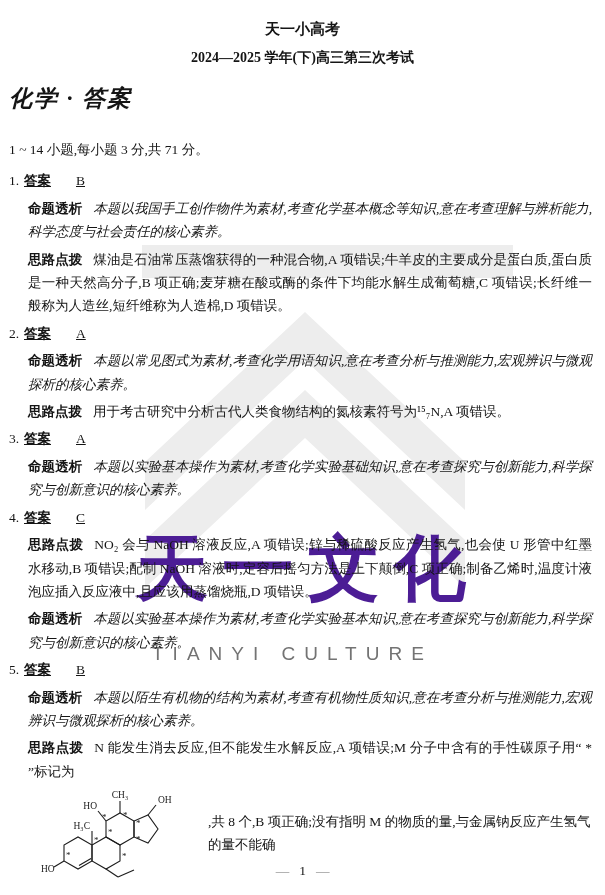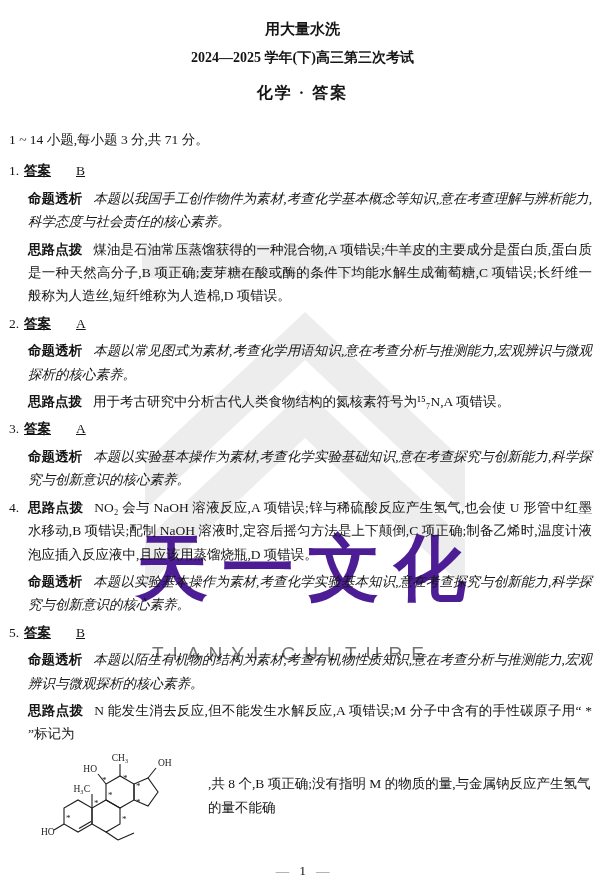--- a/index.html
+++ b/index.html
@@ -24,21 +24,21 @@
   .wm-en {
     left:152px; top:644px;
     font-family:"Liberation Sans","DejaVu Sans",sans-serif;
     font-weight:normal; font-size:19px; letter-spacing:9px;
     color:#737373; white-space:nowrap; line-height:1;
   }
   
   .content { position:relative; z-index:1; padding:0 9px; }
   .t1 { margin:0; padding-top:20px; text-align:center; font-size:15px; font-weight:bold; }
   .t2 { margin:10px 0 0; text-align:center; font-size:14px; font-weight:bold; }
-  .t3 { margin:16px 0 0; text-align:center; font-size:16px; font-weight:bold; letter-spacing:2px; }
+  .t3 { margin:16px 0 0; font-size:23px; font-weight:bold; letter-spacing:2px;font-style:italic; }
   .intro { margin:24px 0 0; font-size:13.5px; line-height:23.4px; }
   .q { position:relative; padding-left:15px; margin-top:3px; font-size:13.5px; line-height:23.4px; }
   .q:first-of-type { margin-top:8px; }
   .qnum { position:absolute; left:0; top:0; }
   .qhead { margin:0;text-decoration:underline; }
   .label {
     font-family:"Liberation Sans","DejaVu Sans",sans-serif;
     font-weight:bold; margin-right:11px;
   }
   .ans { margin-left:14px; }
@@ -64,21 +64,21 @@
   <div class="wm wm-bar"></div>
   <svg class="wm wm-logo" width="330" height="300" viewBox="0 0 330 300">
     <polygon points="5,162 165,12 325,162 325,210 165,60 5,210" fill="#ededed"></polygon>
     <polygon points="5,240 165,90 325,240 325,288 165,138 5,288" fill="#ededed"></polygon>
   </svg>
   <div class="wm wm-cn">天一文化</div>
   <div class="wm wm-en">TIANYI CULTURE</div>
 
   <div class="content">
 
-    <p class="t1">用大量水洗</p>
+    <p class="t1">天一小高考</p>
     <p class="t2">2024—2025 学年(下)高三第三次考试</p>
     <p class="t3">化学 · 答案</p>
 
     <p class="intro">1 ~ 14 小题,每小题 3 分,共 71 分。</p>
 
     <div class="q">
       <span class="qnum">1.</span>
       <p class="qhead"><span class="label">答案</span><span class="ans">B</span></p>
       <p class="para"><span class="label">命题透析</span><span class="kai">本题以我国手工创作物件为素材,考查化学基本概念等知识,意在考查理解与辨析能力,科学态度与社会责任的核心素养。</span></p>
       <p class="para"><span class="label">思路点拨</span><span>煤油是石油常压蒸馏获得的一种混合物,A 项错误;牛羊皮的主要成分是蛋白质,蛋白质是一种天然高分子,B 项正确;麦芽糖在酸或酶的条件下均能水解生成葡萄糖,C 项错误;长纤维一般称为人造丝,短纤维称为人造棉,D 项错误。</span></p>
@@ -92,20 +92,21 @@
     </div>
 
     <div class="q">
       <span class="qnum">3.</span>
       <p class="qhead"><span class="label">答案</span><span class="ans">A</span></p>
       <p class="para"><span class="label">命题透析</span><span class="kai">本题以实验基本操作为素材,考查化学实验基础知识,意在考查探究与创新能力,科学探究与创新意识的核心素养。</span></p>
     </div>
 
     <div class="q">
       <span class="qnum">4.</span>
+      <p class="qhead"><span class="label">答案</span><span class="ans">C</span></p>
       <p class="para"><span class="label">思路点拨</span><span>NO₂ 会与 NaOH 溶液反应,A 项错误;锌与稀硫酸反应产生氢气,也会使 U 形管中红墨水移动,B 项错误;配制 NaOH 溶液时,定容后摇匀方法是上下颠倒,C 项正确;制备乙烯时,温度计液泡应插入反应液中,且应该用蒸馏烧瓶,D 项错误。</span></p>
       <p class="para"><span class="label">命题透析</span><span class="kai">本题以实验基本操作为素材,考查化学实验基本知识,意在考查探究与创新能力,科学探究与创新意识的核心素养。</span></p>
     </div>
 
     <div class="q">
       <span class="qnum">5.</span>
       <p class="qhead"><span class="label">答案</span><span class="ans">B</span></p>
       <p class="para"><span class="label">命题透析</span><span class="kai">本题以陌生有机物的结构为素材,考查有机物性质知识,意在考查分析与推测能力,宏观辨识与微观探析的核心素养。</span></p>
       <p class="para"><span class="label">思路点拨</span><span>N 能发生消去反应,但不能发生水解反应,A 项错误;M 分子中含有的手性碳原子用“ * ”标记为</span></p>
 

